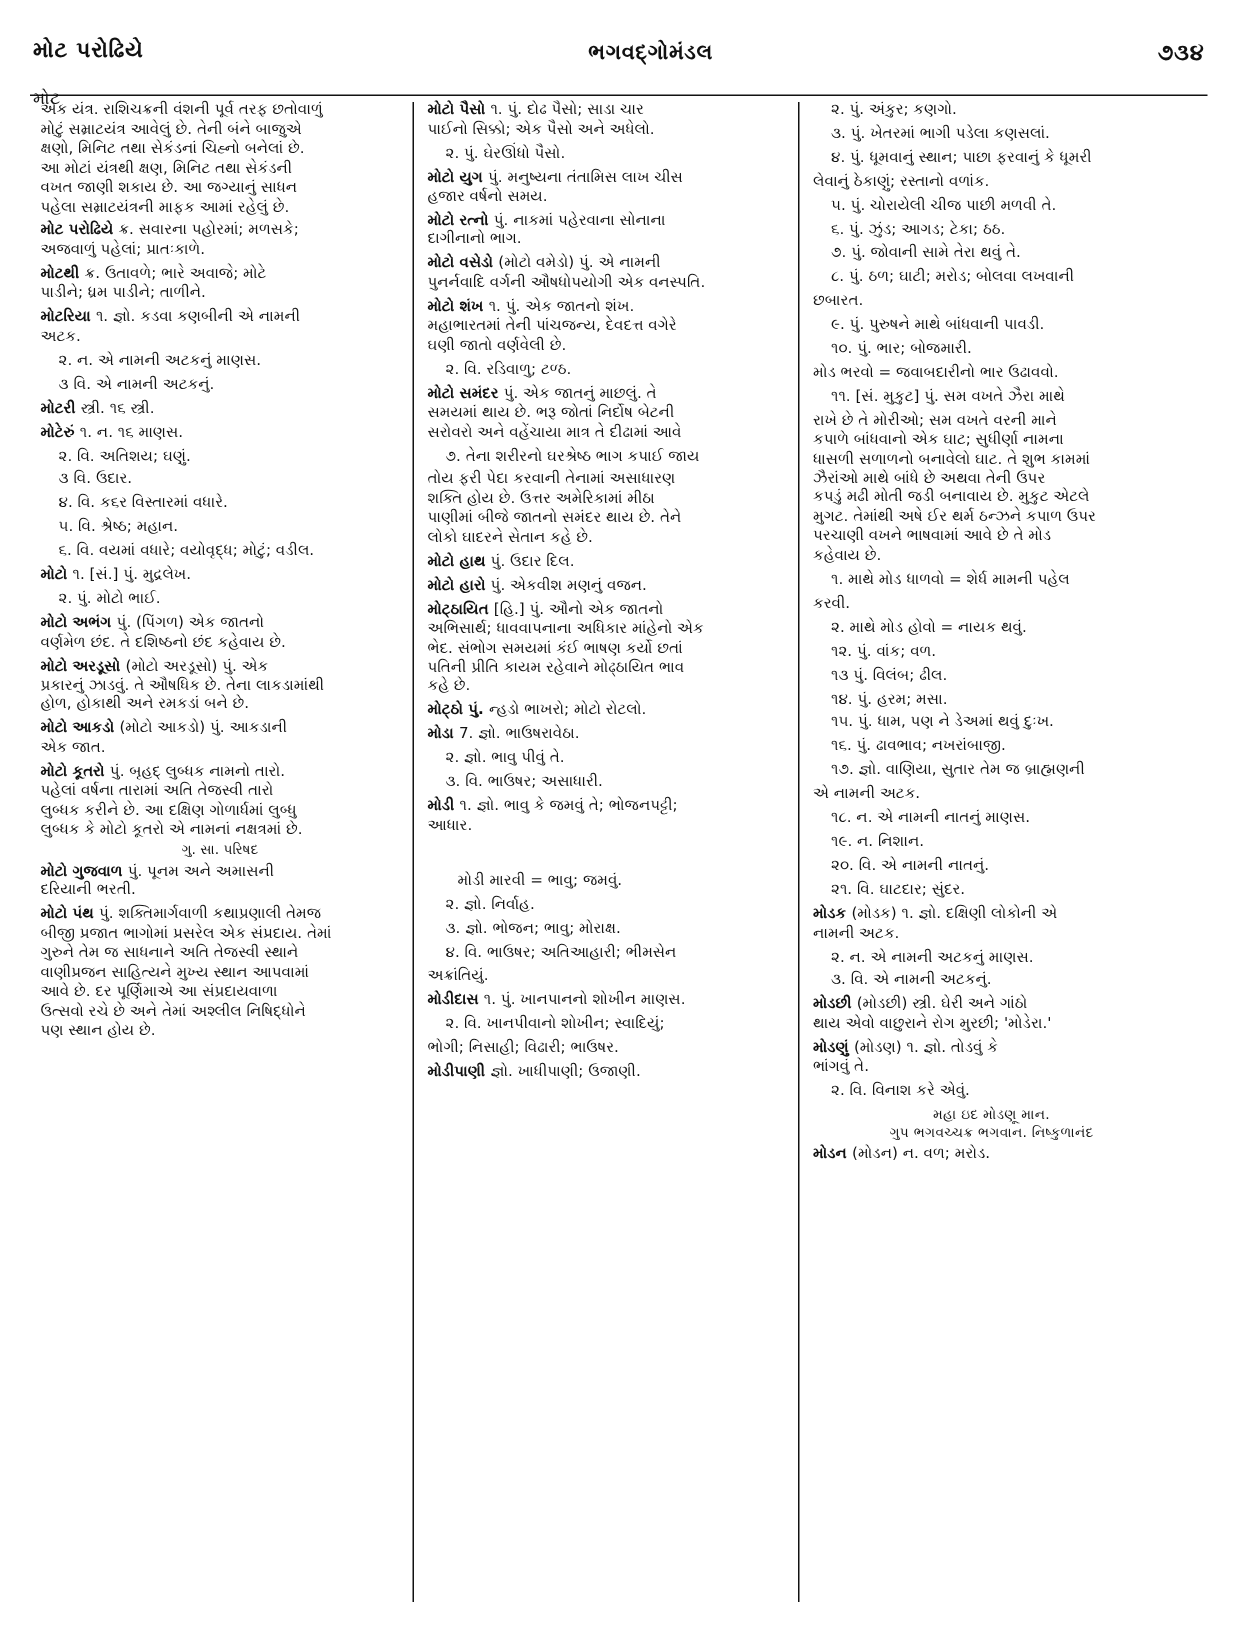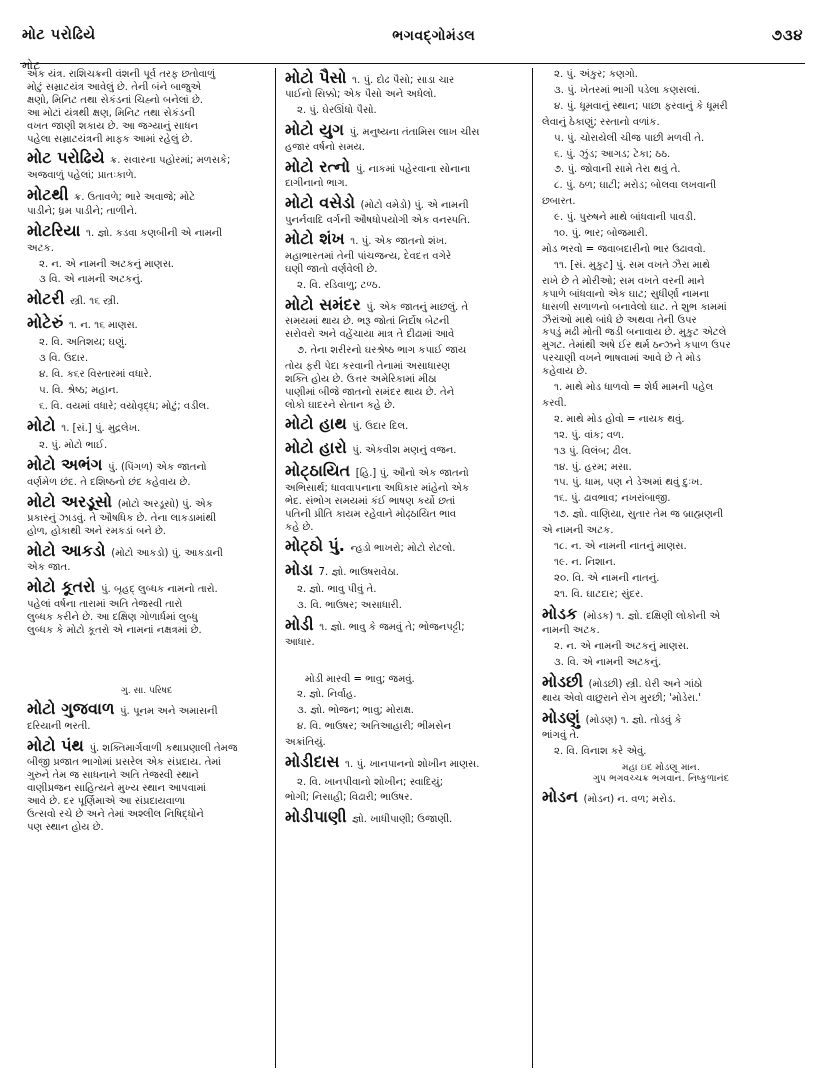--- a/index.html
+++ b/index.html
@@ -72,36 +72,35 @@
     text-align: justify;
   }
   .col + .col {
     border-left: 1.2px solid #111;
   }
   .entry {
     margin-bottom: 3px;
   }
   .hw {
     font-weight: bold;
-    font-size: 16px;
+    font-size: 10px;
   }
   .sense {
     margin-left: 12px;
     display: block;
   }
   .cont {
     display: block;
   }
   .center {
     text-align: center;
     display: block;
   }
   .small {
     font-size: 9.2px;
-    margin-top: 48px;
   }
   .sanskrit {
     font-size: 9.2px;
     letter-spacing: 0.2px;
   }
   .eq {
     margin-left: 20px;
     display: block;
     margin-top: 24px;
   }

